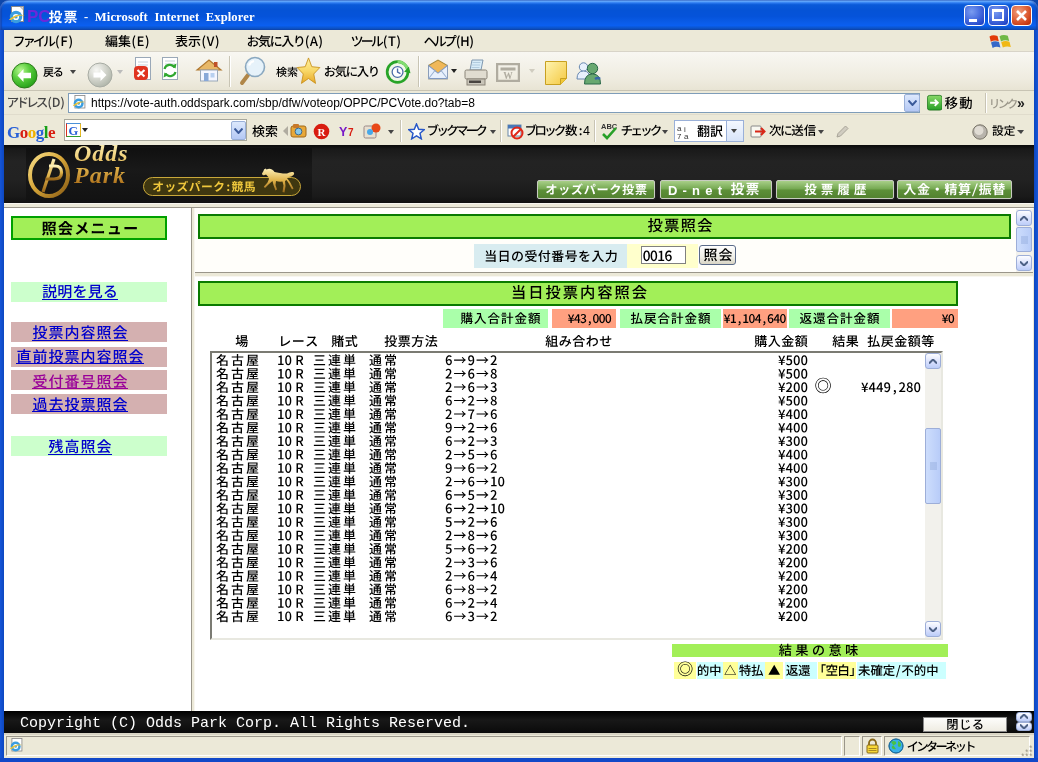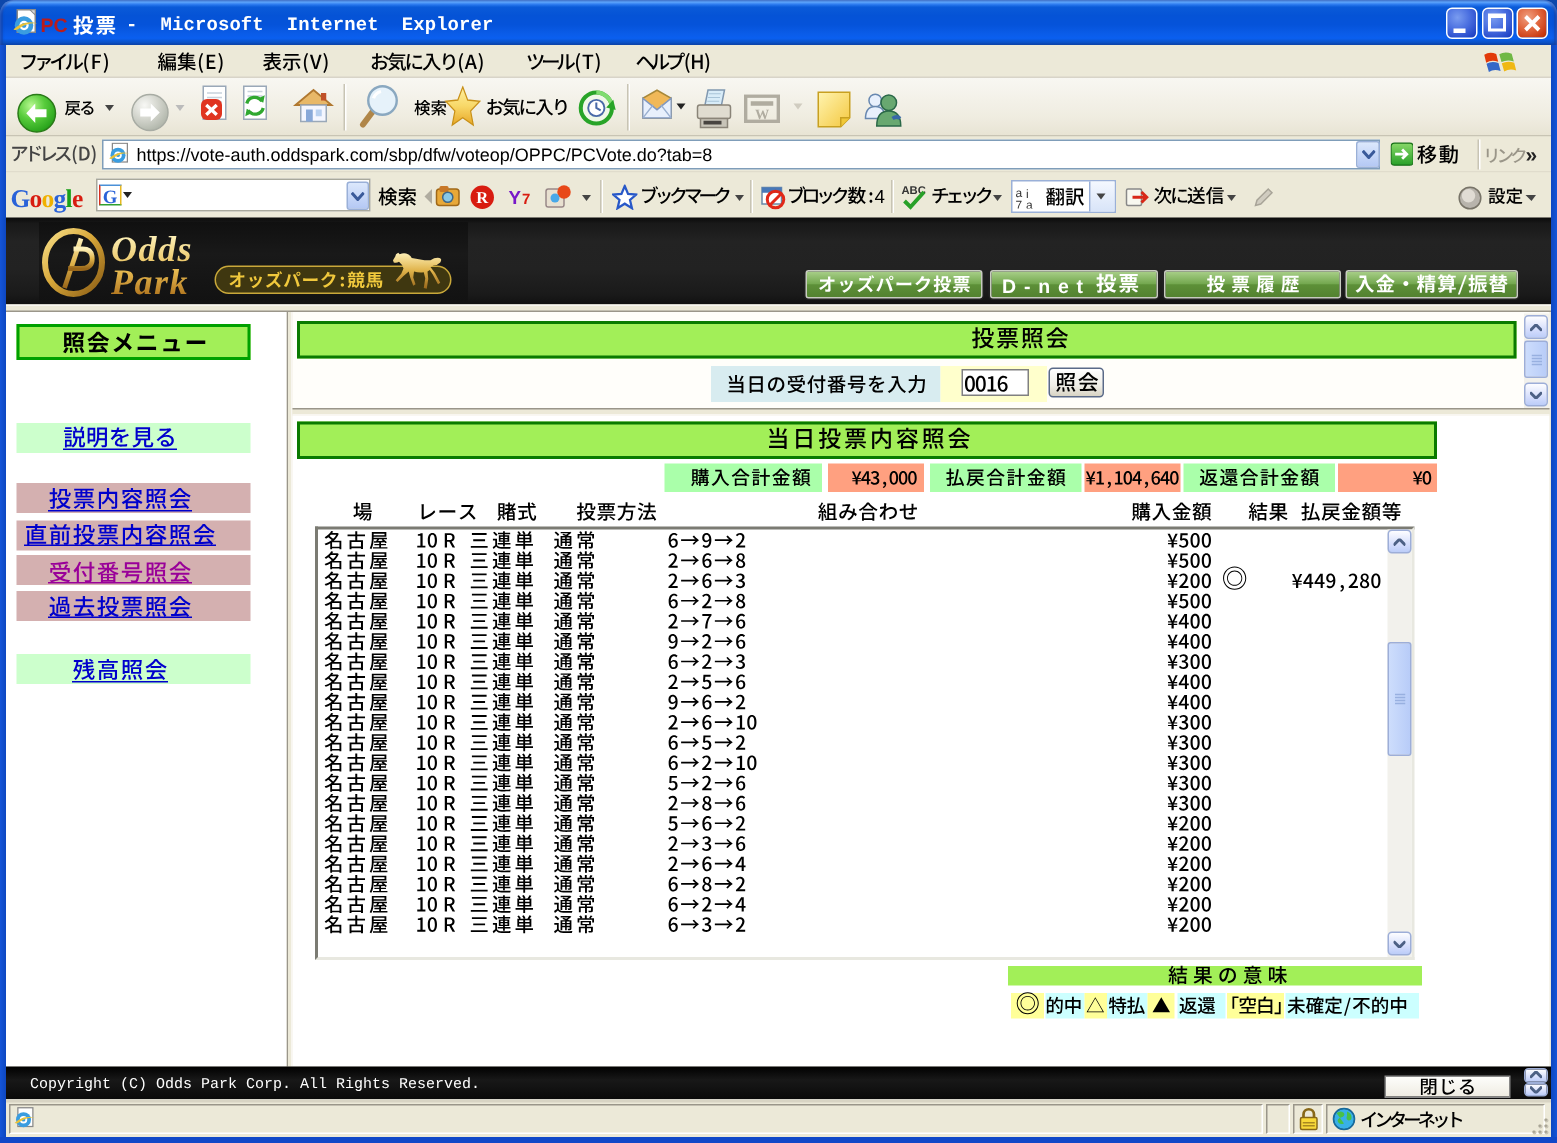--- a/index.html
+++ b/index.html
@@ -180,28 +180,28 @@
 <div style="position:absolute;left:0;top:0;width:1038px;height:30px;background:linear-gradient(180deg,#0c52c4 0%,#3e92fa 5%,#2c7cf2 9%,#0a5ad8 16%,#0553d6 35%,#0553da 55%,#0a5ce8 75%,#0a5ff0 85%,#0b54cc 93%,#0d47ab 100%);border-radius:9px 9px 0 0;"></div>
 <div style="position:absolute;left:0;top:0;width:1038px;height:30px;border-radius:9px 9px 0 0;box-shadow:inset 0 2px 2px rgba(255,255,255,.22), inset 2px 0 1px rgba(20,60,160,.6), inset -2px 0 1px rgba(20,60,160,.6);"></div>
 <svg class="abs" style="left:8px;top:6px" width="18" height="19" viewBox="0 0 18 19">
 <rect x="3.5" y="0.5" width="12" height="15" fill="#fff" stroke="#888"></rect>
 <path d="M15.5 .5 L15.5 4 L12 .5 Z" fill="#d8d8d8" stroke="#888" stroke-width=".7"></path>
 <circle cx="8" cy="11" r="6.2" fill="#3a9de0"></circle>
 <circle cx="8" cy="11" r="3.1" fill="#fff"></circle>
 <circle cx="8" cy="11" r="1.6" fill="#3a9de0"></circle>
 <path d="M1 13.5 Q8 7 17 9.5 Q10 9 5.5 12.5 Q2.5 15 1 13.5Z" fill="#e8c23a"></path>
 </svg>
-<div style="position:absolute;top:11.1px;font-family:'Liberation Sans',sans-serif;font-size:13px;color:#b91c1c;font-weight:700;line-height:12.4px;white-space:pre;left:27px;">PC</div>
+<div style="position:absolute;top:11.1px;font-family:'Liberation Sans',sans-serif;font-size:17px;color:#6d28d9;font-weight:700;line-height:12.4px;white-space:pre;left:27px;">PC</div>
 <svg class="jr" style="left:47.5px;top:21.5px;fill:#fff;">
     <g transform="scale(0.01380)">
       <use href="#b6295" x="43"></use>
       <use href="#b7968" x="1130"></use>
     </g>
   </svg>
-<div style="position:absolute;top:10.9px;font-family:Liberation Mono, monospace;font-size:12.6px;color:#fff;font-weight:700;line-height:12.6px;white-space:pre;letter-spacing:0.1px;left:84px;">-  Microsoft  Internet  Explorer</div>
+<div style="position:absolute;top:10.9px;font-family:Liberation Serif, serif;font-size:12.6px;color:#fff;font-weight:700;line-height:12.6px;white-space:pre;letter-spacing:0.1px;left:84px;">-  Microsoft  Internet  Explorer</div>
 <div style="position:absolute;left:964px;top:5px;width:21px;height:21px;border-radius:4px;border:1px solid #fff;background:radial-gradient(circle at 35% 30%,#7a9cf0 0%,#4a6fe0 45%,#2346c8 85%,#1c3cb8 100%);">
     <div style="position:absolute;left:4px;top:13px;width:8px;height:3px;background:#fff"></div>
   </div>
 <div style="position:absolute;left:988px;top:5px;width:21px;height:21px;border-radius:4px;border:1px solid #fff;background:radial-gradient(circle at 35% 30%,#7a9cf0 0%,#4a6fe0 45%,#2346c8 85%,#1c3cb8 100%);">
     <div style="position:absolute;left:3px;top:3px;width:12px;height:12px;border:2px solid #fff;border-top-width:3px"></div>
   </div>
 <div style="position:absolute;left:1011px;top:5px;width:21px;height:21px;border-radius:4px;border:1px solid #fff;background:radial-gradient(circle at 35% 30%,#f0a080 0%,#e0653c 45%,#c93a14 80%,#b03000 100%);">
     <svg style="position:absolute;left:3px;top:3px" width="13" height="13" viewBox="0 0 13 13">
       <path d="M2 2 L11 11 M11 2 L2 11" stroke="#fff" stroke-width="2.6"></path>
     </svg>
@@ -591,21 +591,21 @@
 <linearGradient id="ggold2" x1="0" y1="0" x2="0" y2="1">
 <stop offset="0" stop-color="#fdf0b8"></stop>
         <stop offset=".5" stop-color="#e0b34a"></stop>
         <stop offset="1" stop-color="#99671a"></stop>
       </linearGradient>
     </defs>
 <ellipse cx="22" cy="24" rx="19" ry="21" fill="none" stroke="url(#ggold)" stroke-width="4"></ellipse>
 <path d="M27 8 L16 41" stroke="url(#ggold2)" stroke-width="3.2"></path>
 <path d="M22 15 L28 15 Q34.5 15 34.5 21.5 Q34.5 28 27 28 L18.5 28" fill="none" stroke="url(#ggold2)" stroke-width="3.2"></path>
 </svg>
-<div style="position:absolute;left:74px;top:156px;font-family:'Liberation Serif',serif;font-style:italic;font-weight:700;font-size:24px;line-height:22px;letter-spacing:1px;background:linear-gradient(180deg,#fdf2bc,#e8bc52 55%,#a86a16);-webkit-background-clip:text;background-clip:text;color:transparent;">Odds<br>Park</div>
+<div style="position:absolute;left:74px;top:142px;font-family:'Liberation Serif',serif;font-style:italic;font-weight:700;font-size:24px;line-height:22px;letter-spacing:1px;background:linear-gradient(180deg,#fdf2bc,#e8bc52 55%,#a86a16);-webkit-background-clip:text;background-clip:text;color:transparent;">Odds<br>Park</div>
 <div style="position:absolute;left:143px;top:177px;width:158px;height:19px;background:#3f3710;border:1px solid #c9a83a;border-radius:10px;"></div>
 <svg class="jr" style="left:152.0px;top:191.0px;fill:#f0c83c;">
     <g transform="scale(0.01180)">
       <use href="#b30aa" x="17"></use>
       <use href="#b30c3" x="1051"></use>
       <use href="#b30ba" x="2085"></use>
       <use href="#b30d1" x="3119"></use>
       <use href="#b30fc" x="4153"></use>
       <use href="#b30af" x="5186"></use>
       <use href="#b3a" x="6212"></use>
@@ -1334,21 +1334,21 @@
       <use href="#m672a"></use>
       <use href="#m78ba" x="1000"></use>
       <use href="#m5b9a" x="2000"></use>
       <use href="#m2f" x="3055"></use>
       <use href="#m4e0d" x="3500"></use>
       <use href="#m7684" x="4500"></use>
       <use href="#m4e2d" x="5500"></use>
     </g>
   </svg>
 <div style="position:absolute;left:4px;top:711px;width:1030px;height:22px;background:linear-gradient(180deg,#000,#181818 40%,#0a0a0a);"></div>
-<div style="position:absolute;top:719.0px;font-family:'Liberation Mono',sans-serif;font-size:10px;color:#fff;font-weight:400;line-height:10px;white-space:pre;left:20px;">Copyright (C) Odds Park Corp. All Rights Reserved.</div>
+<div style="position:absolute;top:719.0px;font-family:'Liberation Mono',sans-serif;font-size:15px;color:#fff;font-weight:400;line-height:10px;white-space:pre;left:20px;">Copyright (C) Odds Park Corp. All Rights Reserved.</div>
 <div style="position:absolute;left:923px;top:717px;width:84px;height:14.5px;background:linear-gradient(180deg,#fdfdfb,#efece2);border:1px solid #888;"></div>
 <svg class="jr" style="left:945.8px;top:729.0px;">
     <g transform="scale(0.01230)">
       <use href="#m9589" x="20"></use>
       <use href="#m3058" x="1061"></use>
       <use href="#m308b" x="2102"></use>
     </g>
   </svg>
 <div style="position:absolute;left:1016px;top:712px;width:16px;height:9.5px;background:linear-gradient(180deg,#fdfdff,#d0dafc 70%,#bccdf8);border:1px solid #9daed8;border-radius:3px;"></div>
 <svg class="abs" style="left:1020.0px;top:714.25px" width="8" height="5" viewBox="0 0 8 5">

